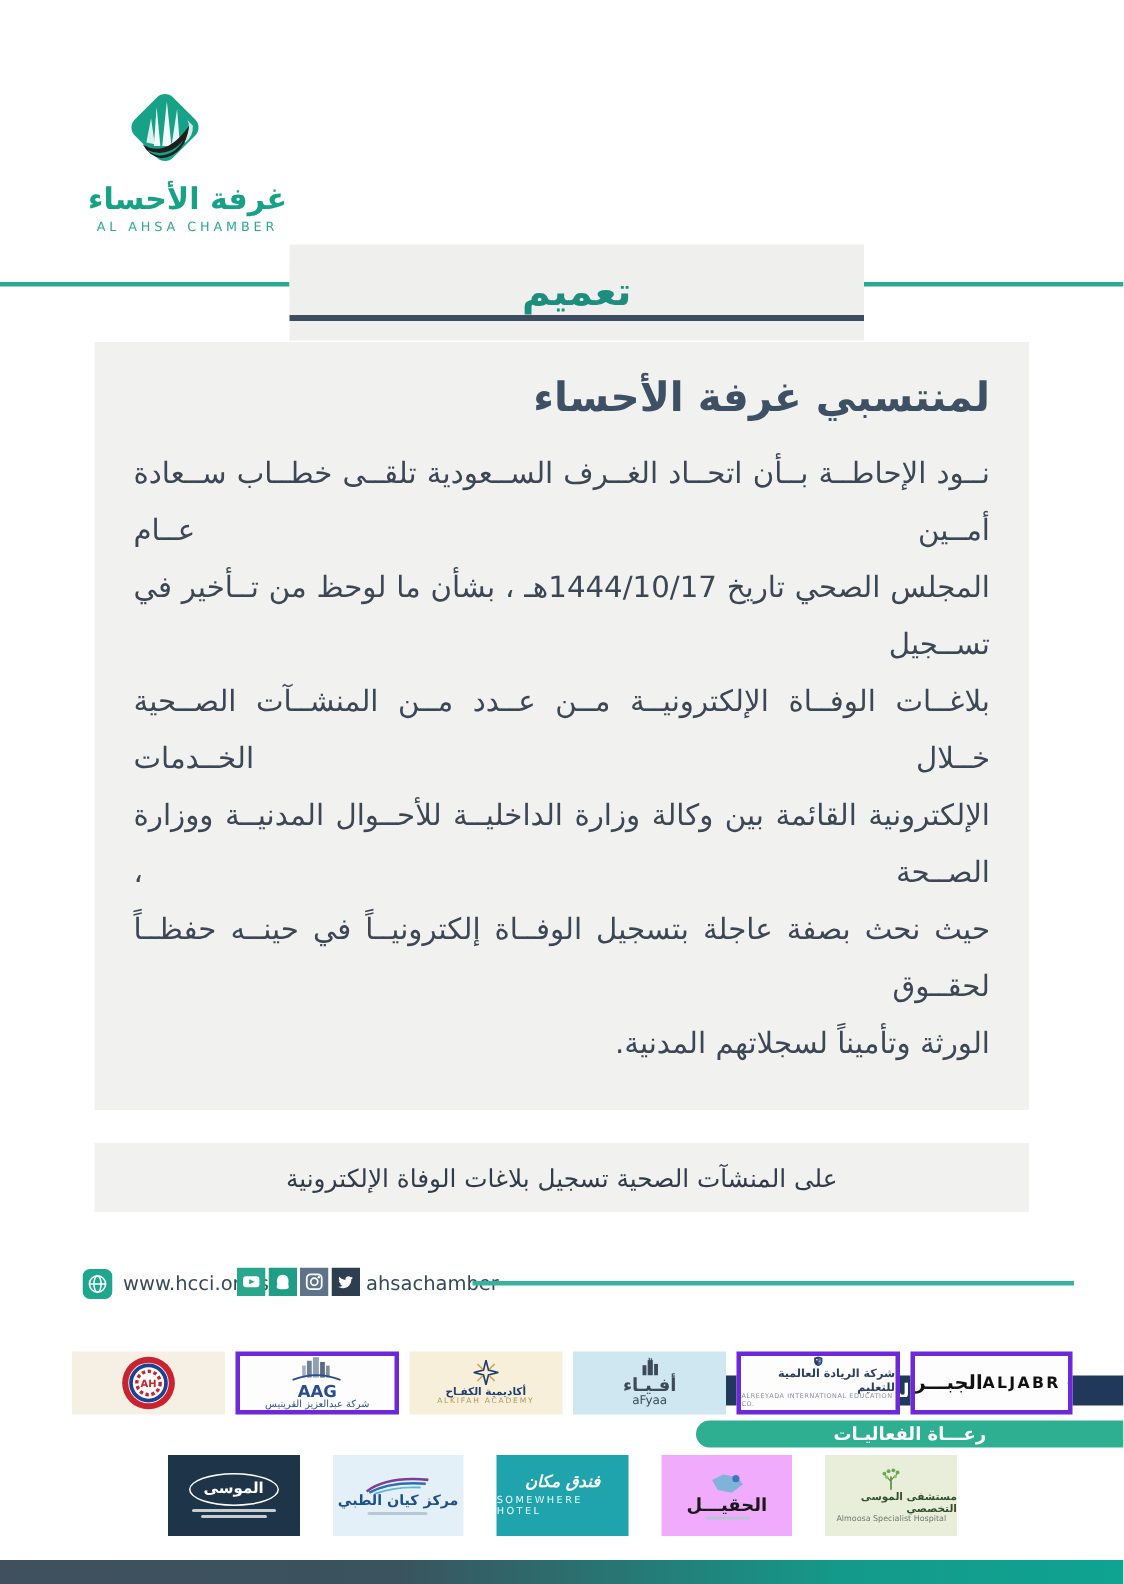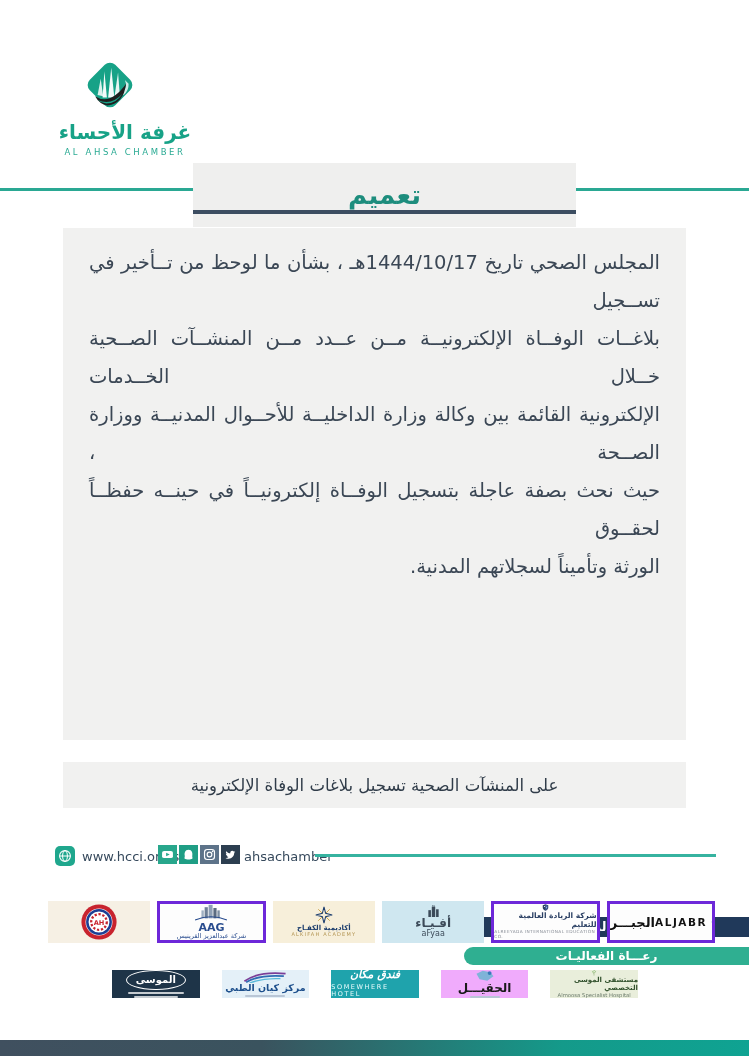--- a/index.html
+++ b/index.html
@@ -41,21 +41,21 @@
   .contact-line{position:absolute;left:315px;top:854px;width:401px;height:3px;background:#36b3a0;}
 
   
   .rib{position:absolute;left:464px;width:285px;color:#fff;font-weight:bold;text-align:center;direction:rtl;
        border-radius:10px 0 0 10px;}
   .rib-main{top:876px;height:20px;line-height:20px;font-size:12.5px;background:#20395a;margin-top:41px;}
   .rib-events{top:947px;height:18px;line-height:18px;font-size:12px;background:#2faf91;}
 
   
   .row-main{position:absolute;left:48px;top:901px;width:667px;height:42px;display:flex;gap:7px;}
-  .row-events{position:absolute;left:112px;top:970px;width:526px;height:28px;display:flex;gap:22px;}
+  .row-events{position:absolute;left:112px;top:970px;width:526px;height:54px;display:flex;gap:22px;}
   .spon{flex:1;display:flex;flex-direction:column;align-items:center;justify-content:center;overflow:hidden;line-height:1.15;}
   .spon-row{flex-direction:row;gap:4px;}
   .bg-cream1{background:#f6f0e4;}
   .bg-white{background:#fdfdfd;border:3px solid #6d28d9;}
   .bg-cream2{background:#f7efda;}
   .bg-lblue{background:#cfe7f0;}
   .bg-navy{background:#1e3448;}
   .bg-sky{background:#e4f0f8;}
   .bg-teal{background:#1fa3ac;}
   .bg-ice{background:#f0abfc;}
@@ -108,21 +108,23 @@
   </div>
 
   <div class="hline hline-left"></div>
   <div class="hline hline-right"></div>
   <div class="header-box">
     <span class="header-title">تعميم</span>
   </div>
   <div class="header-underline"></div>
 
   <div class="content-box">
+    <div class="notice-title">لمنتسبي غرفة الأحساء</div>
     <div class="notice-body">
+      <div class="body-line">نــود الإحاطــة بــأن اتحــاد الغــرف الســعودية تلقــى خطــاب ســعادة أمــين عــام</div>
       <div class="body-line">المجلس الصحي تاريخ 1444/10/17هـ ، بشأن ما لوحظ من تــأخير في تســجيل</div>
       <div class="body-line">بلاغــات الوفــاة الإلكترونيــة مــن عــدد مــن المنشــآت الصــحية خــلال الخــدمات</div>
       <div class="body-line">الإلكترونية القائمة بين وكالة وزارة الداخليــة للأحــوال المدنيــة ووزارة الصــحة ،</div>
       <div class="body-line">حيث نحث بصفة عاجلة بتسجيل الوفــاة إلكترونيــاً في حينــه حفظــاً لحقــوق</div>
       <div class="body-line last">الورثة وتأميناً لسجلاتهم المدنية.</div>
     </div>
   </div>
 
   <div class="summary-bar">
     <span>على المنشآت الصحية تسجيل بلاغات الوفاة الإلكترونية</span>

